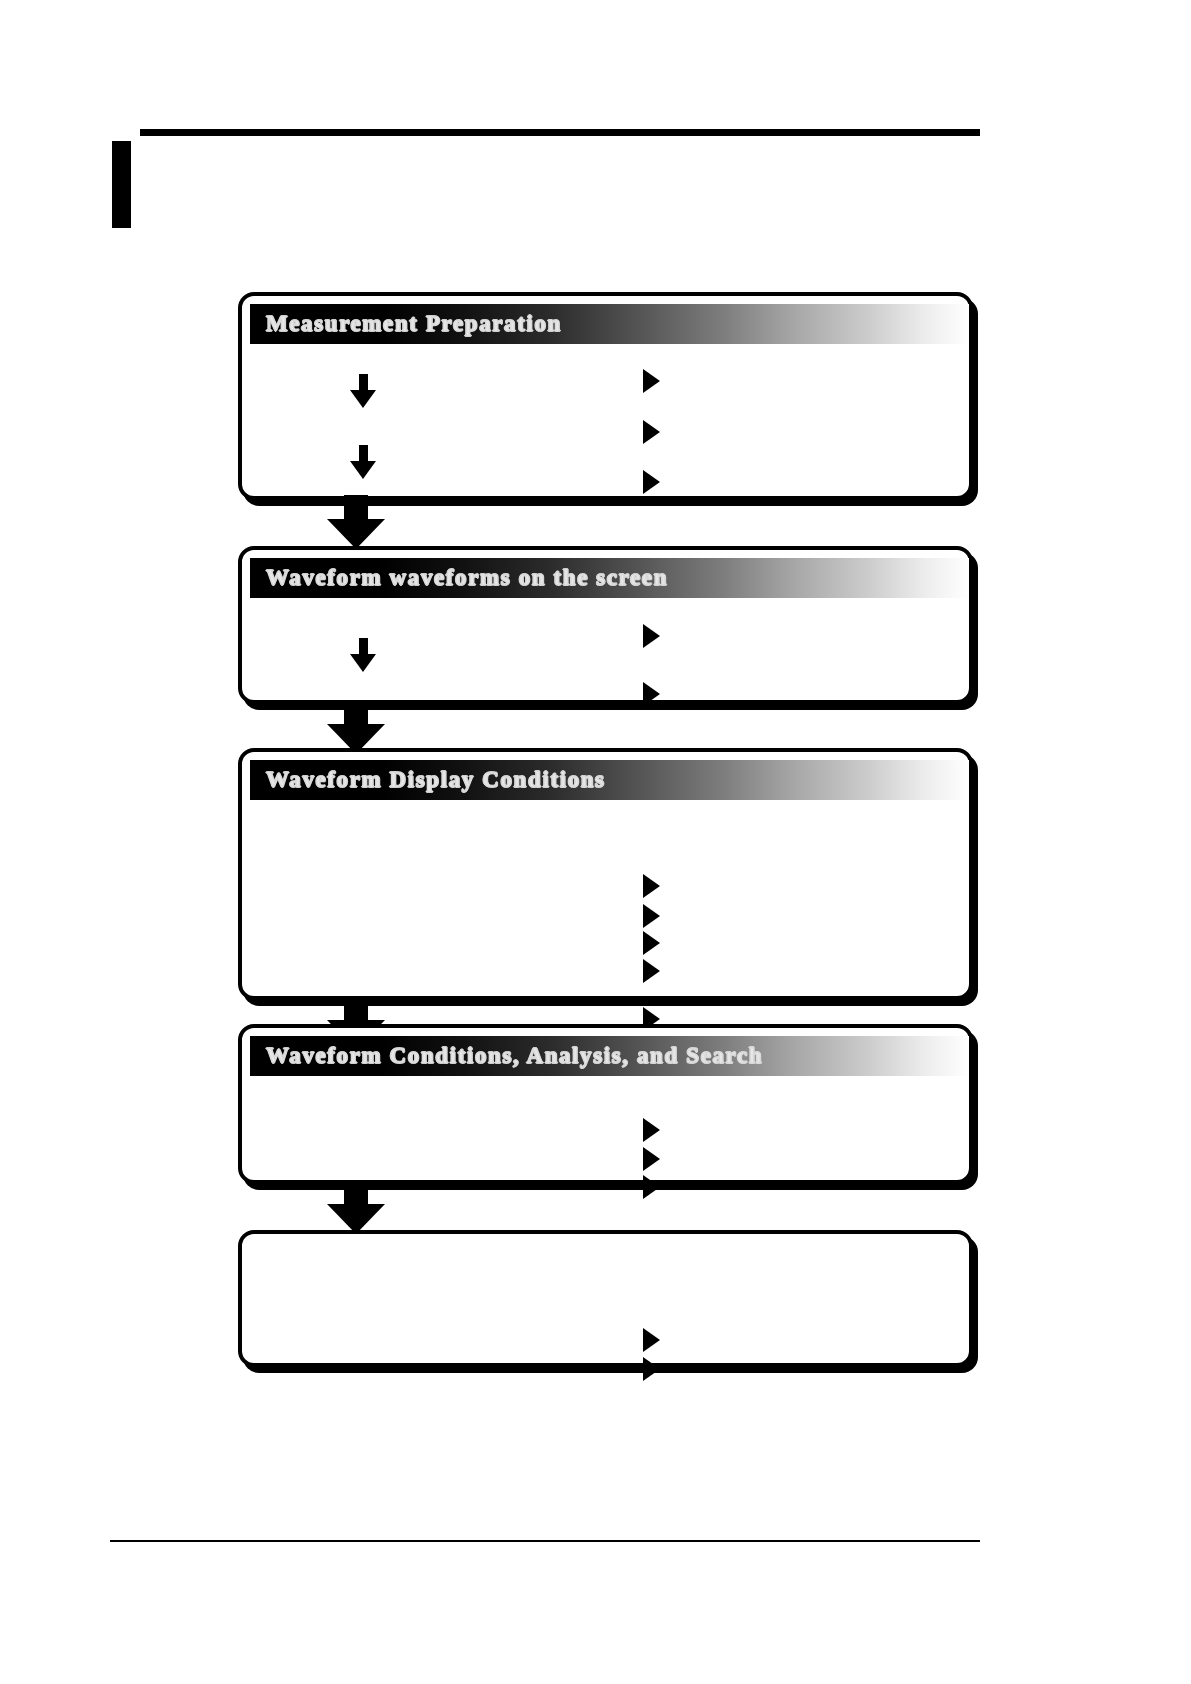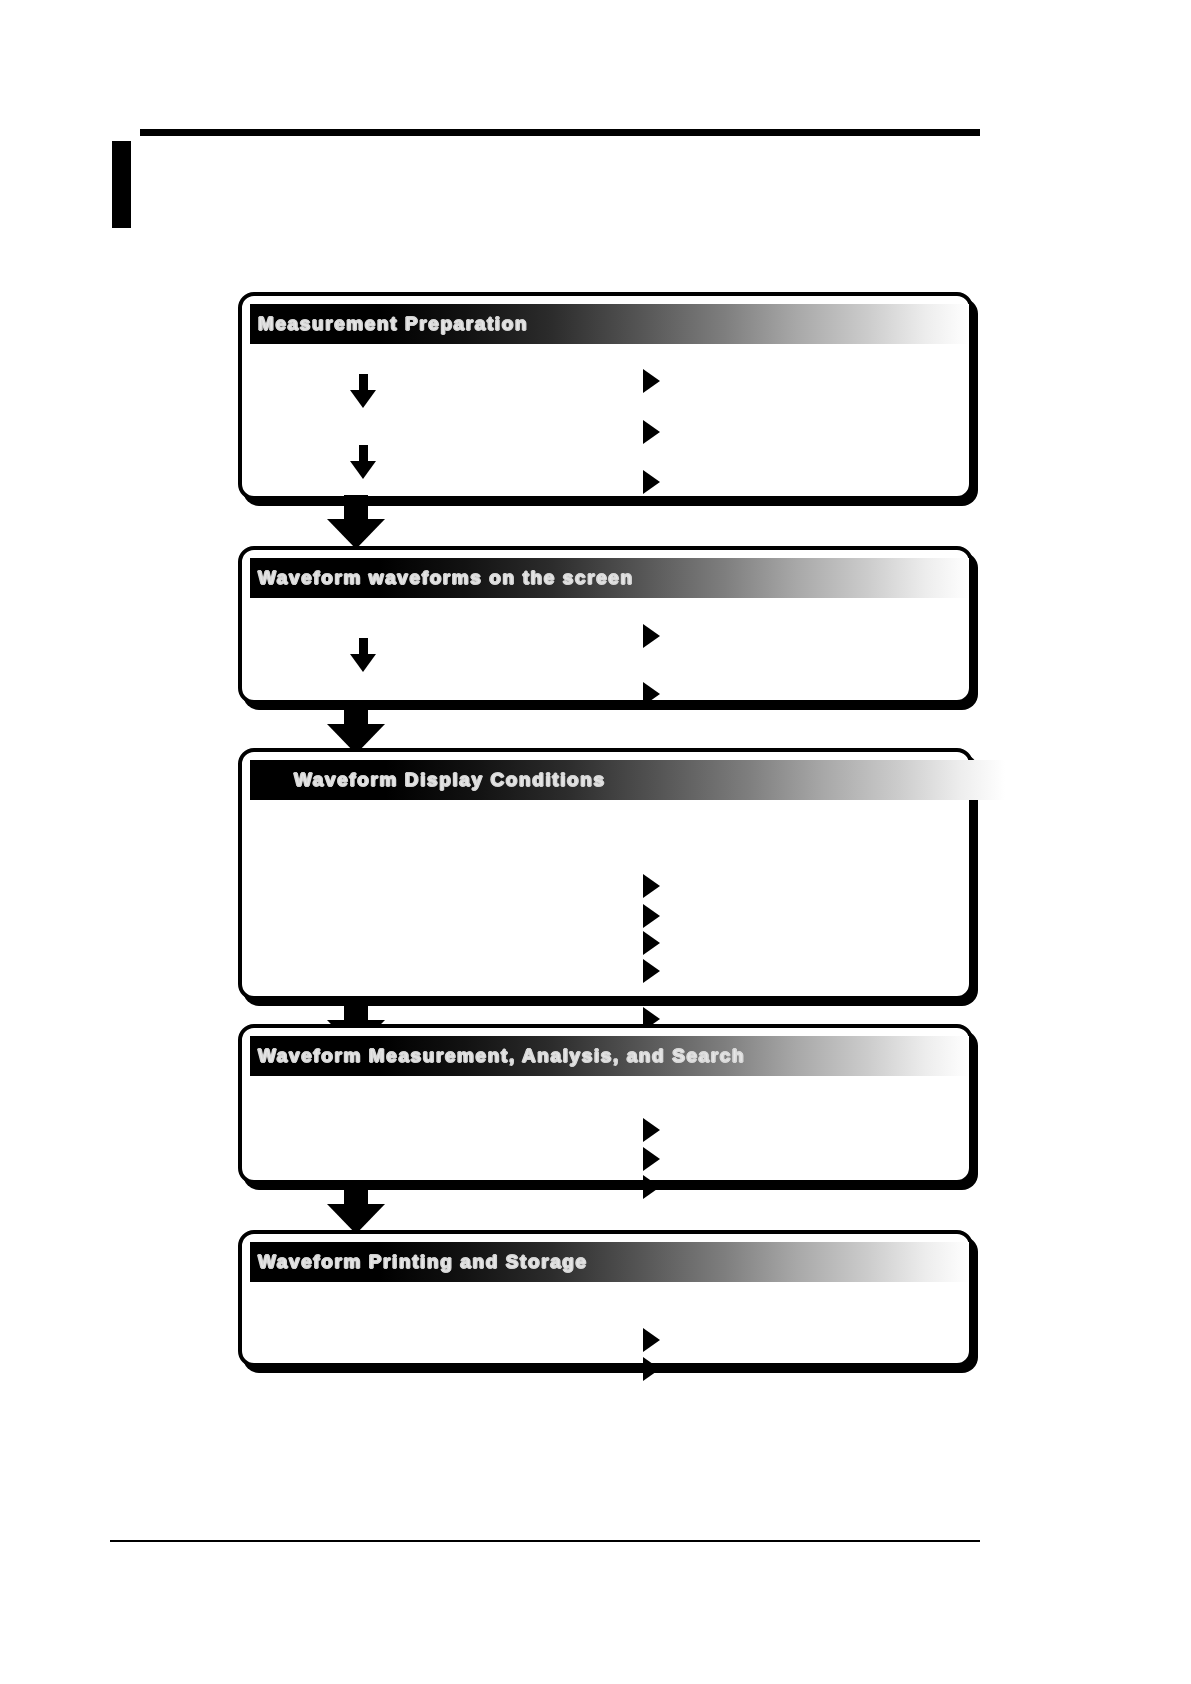--- a/index.html
+++ b/index.html
@@ -93,25 +93,25 @@
         #a8a8a8 76%,
         #cccccc 86%,
         #ededed 94%,
         #ffffff 100%);
     display: flex;
     align-items: center;
     overflow: hidden;
   }
 
   .flow-box-title {
-    font-family: Liberation Sans, sans-serif;
-    font-size: 19px;
+    font-family: Liberation Serif, serif;
+    font-size: 23px;
     font-weight: bold;
     letter-spacing: 1.6px;
-    margin-left: 8px;
+    margin-left: 16px;
     white-space: nowrap;
     color: transparent;
     -webkit-text-stroke: 1px #d8d8d8;
     text-shadow:
       -1px 0 0 rgba(230,230,230,0.85),
        1px 0 0 rgba(230,230,230,0.85),
        0 -1px 0 rgba(230,230,230,0.85),
        0  1px 0 rgba(230,230,230,0.85);
   }
 
@@ -246,21 +246,21 @@
       </span>
     </div>
   </div>
 
   <span class="arrow-down-large" style="left:327px; top:700px;">
     <span class="shaft"></span>
       <span class="head"></span>
   </span>
 
   <div class="flow-box" style="left:238px; top:748px; width:735px; height:252px;">
-    <div class="flow-box-header" style="width:719px;padding-left:36px;">
+    <div class="flow-box-header" style="width:719px;">
       <span class="flow-box-title">Waveform Display Conditions</span>
     </div>
     <div class="flow-box-body">
       <span class="tri-right" style="left:393px; top:74px;"></span>
       <span class="item-label" style="left:420px; top:76px;"></span>
 
       <span class="tri-right" style="left:393px; top:104px;"></span>
       <span class="item-label" style="left:420px; top:106px;"></span>
 
       <span class="tri-right" style="left:393px; top:131px;"></span>
@@ -274,43 +274,40 @@
     </div>
   </div>
 
   <span class="arrow-down-large" style="left:327px; top:996px;">
     <span class="shaft"></span>
       <span class="head"></span>
   </span>
 
   <div class="flow-box" style="left:238px; top:1024px; width:735px; height:160px;">
     <div class="flow-box-header" style="width:719px;">
-      <span class="flow-box-title">Waveform Measurement, Analysis, and Search</span>
+      <span class="flow-box-title">Waveform Conditions, Analysis, and Search</span>
     </div>
     <div class="flow-box-body">
       <span class="tri-right" style="left:393px; top:42px;"></span>
       <span class="item-label" style="left:420px; top:44px;"></span>
 
       <span class="tri-right" style="left:393px; top:71px;"></span>
       <span class="item-label" style="left:420px; top:73px;"></span>
 
       <span class="tri-right" style="left:393px; top:99px;"></span>
       <span class="item-label" style="left:420px; top:101px;"></span>
     </div>
   </div>
 
   <span class="arrow-down-large" style="left:327px; top:1180px;">
     <span class="shaft"></span>
       <span class="head"></span>
   </span>
 
   <div class="flow-box" style="left:238px; top:1230px; width:735px; height:137px;">
-    <div class="flow-box-header" style="width:719px;">
-      <span class="flow-box-title">Waveform Printing and Storage</span>
-    </div>
     <div class="flow-box-body">
       <span class="tri-right" style="left:393px; top:46px;"></span>
       <span class="item-label" style="left:420px; top:48px;"></span>
 
       <span class="tri-right" style="left:393px; top:75px;"></span>
       <span class="item-label" style="left:420px; top:77px;"></span>
     </div>
   </div>
 
 </div>

